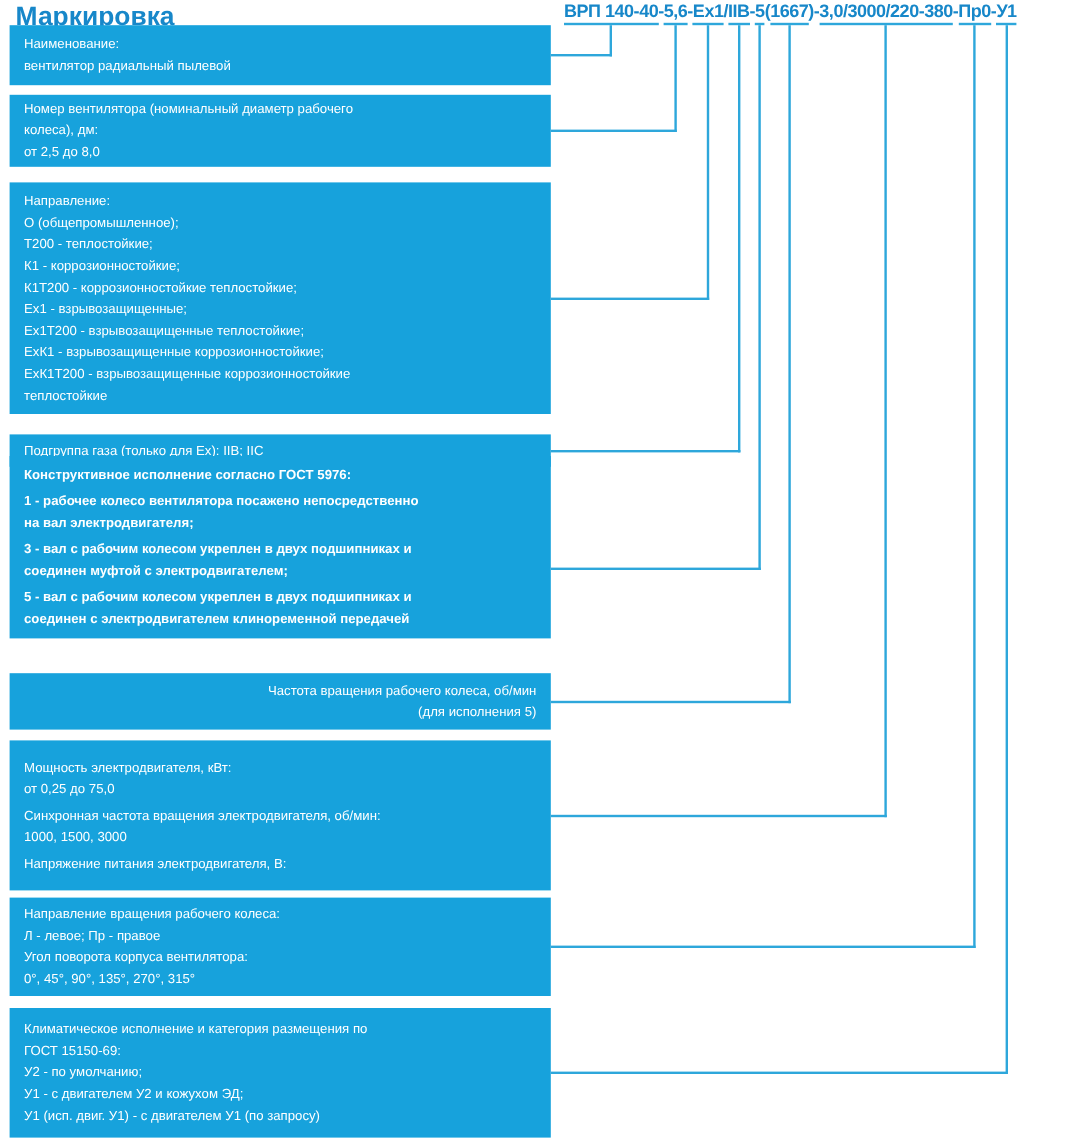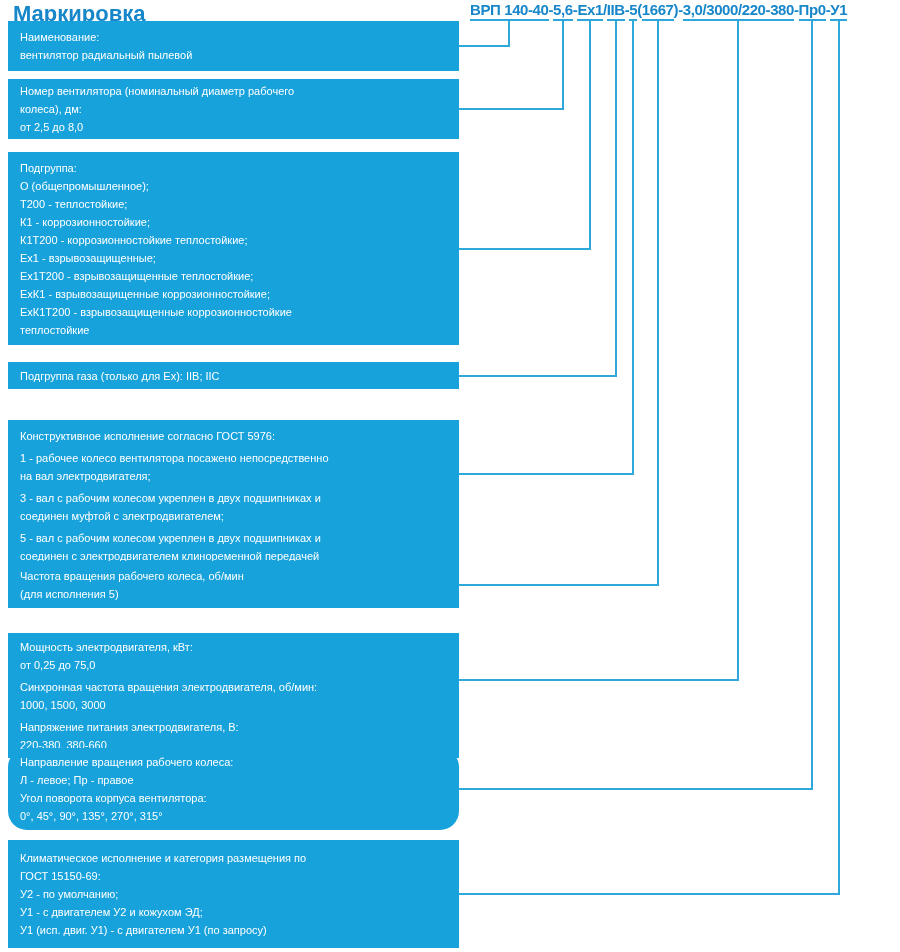--- a/index.html
+++ b/index.html
@@ -18,24 +18,24 @@
   #code .seg.u{border-bottom:2px solid var(--line);padding-bottom:1px;}
   .mark-box{position:absolute;left:8px;width:451px;background:var(--box-bg);color:var(--box-text);
             font-size:11px;line-height:18px;padding:0 12px;display:flex;flex-direction:column;justify-content:center;}
   .mark-box .ln{white-space:nowrap;}
   .mark-box .ln.gap{margin-top:4px;}
   .cline{position:absolute;background:var(--line);}
   #b1{top:21px;height:50px;}
   #b2{top:79px;height:60px;}
   #b3{top:152px;height:193px;}
   #b4{top:362px;height:27px;justify-content:center;}
-  #b5{top:420px;height:152px;}
-  #b6{top:561px;height:47px;}
-  #b7{top:617px;height:125px;margin-top:16px;}
-  #b8{top:748px;height:82px;border-radius:19px;}
+  #b5{top:380px;height:152px;font-weight:bold;}
+  #b6{top:561px;height:47px;align-items:flex-end;}
+  #b7{top:617px;height:125px;}
+  #b8{top:748px;height:82px;}
   #b9{top:840px;height:108px;}
 </style>
 </head>
 <body>
 
 <div id="page">
 
   <div id="title">Маркировка</div>
 
   <div id="code"><span class="seg u">ВРП 140-40</span><span class="seg">-</span><span class="seg u">5,6</span><span class="seg">-</span><span class="seg u">Ex1</span><span class="seg">/</span><span class="seg u">IIB</span><span class="seg">-</span><span class="seg u">5</span><span class="seg">(</span><span class="seg u">1667</span><span class="seg">)-</span><span class="seg u">3,0/3000/220-380</span><span class="seg">-</span><span class="seg u">Пр0</span><span class="seg">-</span><span class="seg u">У1</span></div>
@@ -45,21 +45,21 @@
     <div class="ln">вентилятор радиальный пылевой</div>
   </div>
 
   <div id="b2" class="mark-box">
     <div class="ln">Номер вентилятора (номинальный диаметр рабочего</div>
     <div class="ln">колеса), дм:</div>
     <div class="ln">от 2,5 до 8,0</div>
   </div>
 
   <div id="b3" class="mark-box">
-    <div class="ln">Подгруппа:</div>
+    <div class="ln">Направление:</div>
     <div class="ln">О (общепромышленное);</div>
     <div class="ln">Т200 - теплостойкие;</div>
     <div class="ln">К1 - коррозионностойкие;</div>
     <div class="ln">К1Т200 - коррозионностойкие теплостойкие;</div>
     <div class="ln">Ex1 - взрывозащищенные;</div>
     <div class="ln">Ex1Т200 - взрывозащищенные теплостойкие;</div>
     <div class="ln">ExК1 - взрывозащищенные коррозионностойкие;</div>
     <div class="ln">ExК1Т200 - взрывозащищенные коррозионностойкие</div>
     <div class="ln">теплостойкие</div>
   </div>
@@ -82,21 +82,20 @@
     <div class="ln">Частота вращения рабочего колеса, об/мин</div>
     <div class="ln">(для исполнения 5)</div>
   </div>
 
   <div id="b7" class="mark-box">
     <div class="ln">Мощность электродвигателя, кВт:</div>
     <div class="ln">от 0,25 до 75,0</div>
     <div class="ln gap">Синхронная частота вращения электродвигателя, об/мин:</div>
     <div class="ln">1000, 1500, 3000</div>
     <div class="ln gap">Напряжение питания электродвигателя, В:</div>
-    <div class="ln">220-380, 380-660</div>
   </div>
 
   <div id="b8" class="mark-box">
     <div class="ln">Направление вращения рабочего колеса:</div>
     <div class="ln">Л - левое; Пр - правое</div>
     <div class="ln">Угол поворота корпуса вентилятора:</div>
     <div class="ln">0°, 45°, 90°, 135°, 270°, 315°</div>
   </div>
 
   <div id="b9" class="mark-box">

